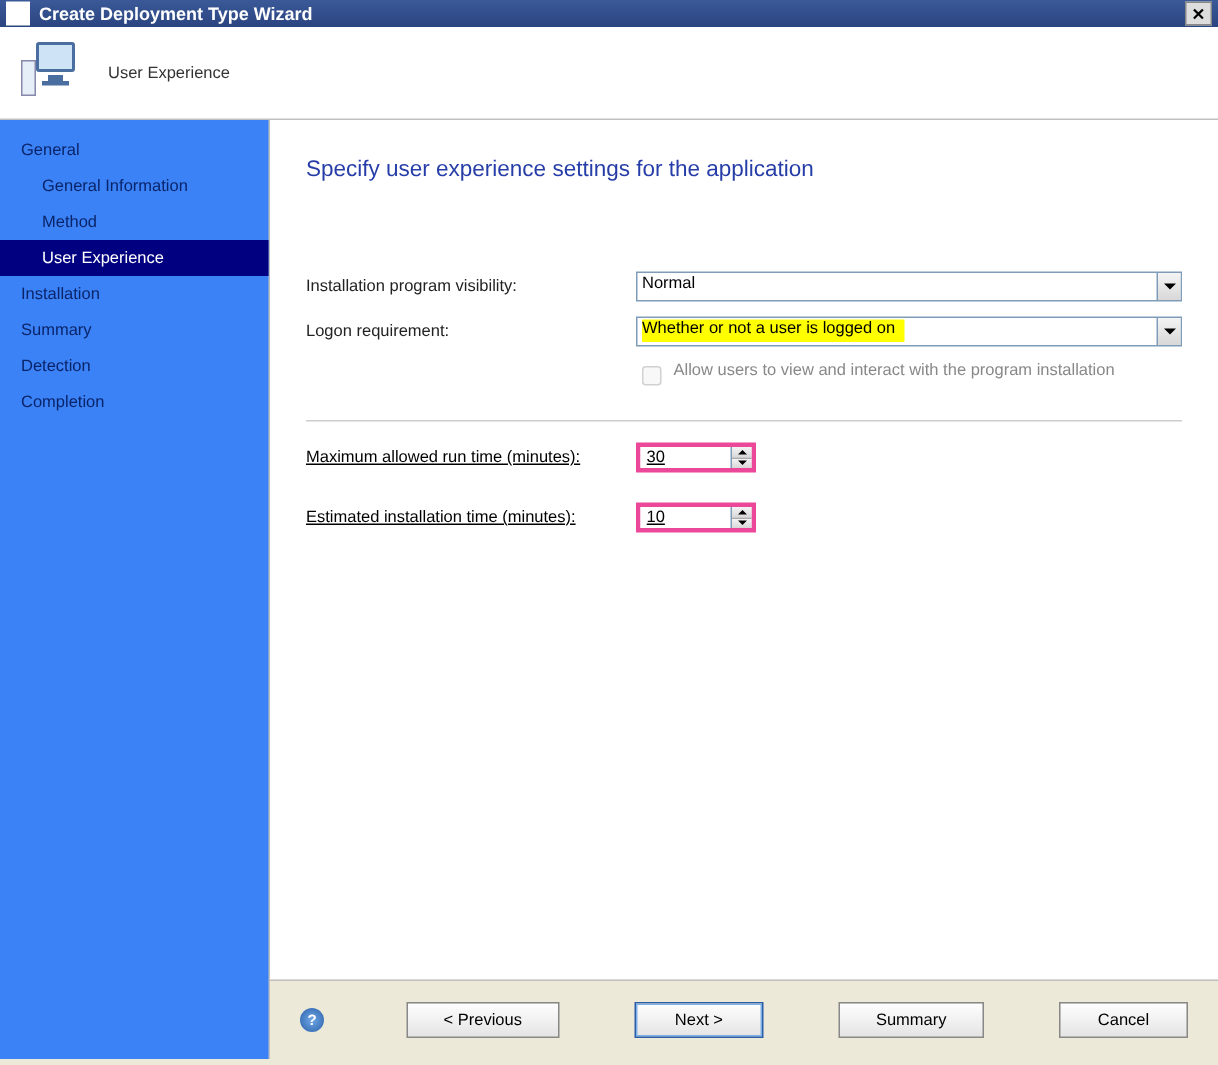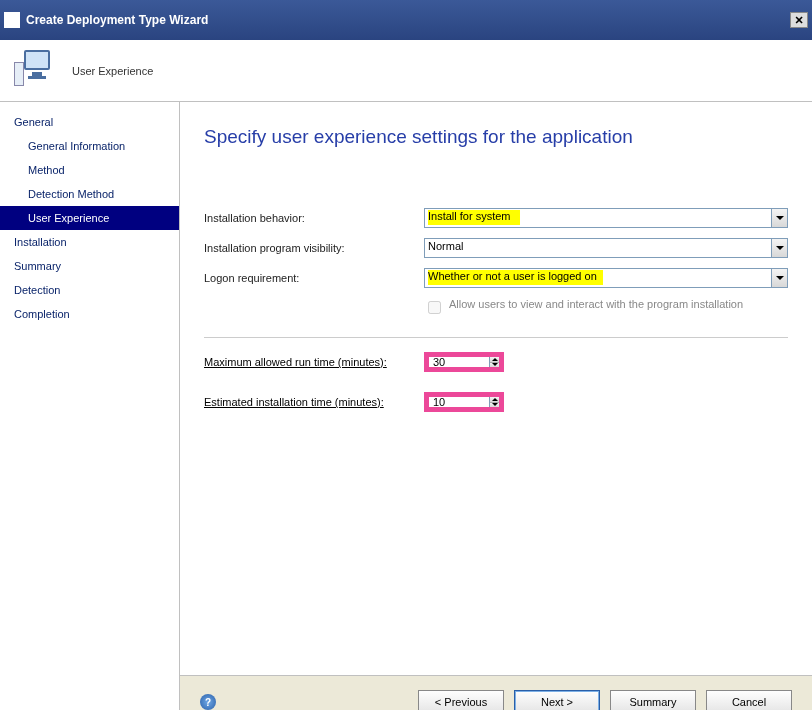--- a/index.html
+++ b/index.html
@@ -8,21 +8,21 @@
     font-family: Tahoma, "Segoe UI", sans-serif;
     font-size: 11px;
     background: #ece9d8;
     width: 812px;
     height: 710px;
     overflow: hidden;
   }
   .titlebar {
     background: linear-gradient(#3b5998, #2a4480);
     color: #fff;
-    height: 40px;
+    height: 18px;
     display: flex;
     align-items: center;
     padding: 0 4px;
     font-weight: bold;
     font-size: 12px;
   }
   .titlebar-icon {
     width: 16px; height: 16px;
     background: #fff;
     margin-right: 6px;
@@ -72,21 +72,21 @@
     background: #e6eef7;
     border: 1px solid #88a;
   }
   .header-label { font-size: 11px; color: #333; }
   .body-area {
     display: flex;
     height: calc(710px - 22px - 62px);
   }
   .sidebar {
     width: 180px;
-    background: #ffffff;
+    background: #3b82f6;
     border-right: 1px solid #c0c0c0;
     padding-top: 8px;
   }
   .sidebar .item {
     padding: 4px 10px 4px 14px;
     color: #0a246a;
     cursor: pointer;
     line-height: 16px;
   }
   .sidebar .sub { padding-left: 28px; }
@@ -101,21 +101,21 @@
     flex-direction: column;
     position: relative;
   }
   .main-content {
     flex: 1;
     padding: 24px 24px 0 24px;
     overflow: hidden;
   }
   .page-title {
     color: #273ea8;
-    font-size: 19px;
+    font-size: 15px;
     margin-bottom: 60px;
   }
   .form-row {
     display: flex;
     align-items: center;
     margin-bottom: 10px;
   }
   .form-label {
     width: 220px;
     color: #222;
@@ -182,21 +182,21 @@
   }
   .num-row {
     display: flex;
     align-items: center;
     margin-bottom: 20px;
     text-decoration: underline;
   }
   .num-label { width: 220px; }
   .spinner {
     display: flex;
-    border: 5px solid #ec4899;
+    border: 3px solid #ec4899;
     height: 20px;
     width: 80px;
   }
   .spinner input {
     border: none;
     width: 60px;
     padding: 0 4px;
     font: inherit;
     outline: none;
   }
@@ -234,21 +234,22 @@
     margin-right: auto;
     cursor: pointer;
   }
   .footer button {
     min-width: 86px;
     height: 24px;
     background: linear-gradient(#fefefe,#e4e4e4);
     border: 1px solid #888;
     font: inherit;
     cursor: pointer;
-    padding: 0 8px;
+    padding: 0 24px;
+    margin-left: 40px;
   }
   .footer button.primary {
     border: 1px solid #2a5fa8;
     box-shadow: 0 0 0 1px #7db0e6 inset;
   }
 </style>
 </head>
 <body>
 
 <div class="titlebar">
@@ -266,41 +267,31 @@
       <div class="tower"></div>
   </div>
   <div class="header-label">User Experience</div>
 </div>
 
 <div class="body-area">
   <div class="sidebar">
     <div class="item">General</div>
     <div class="item sub">General Information</div>
     <div class="item sub">Method</div>
-    <div class="item sub">Detection Method</div>
     <div class="item sub selected">User Experience</div>
     <div class="item">Installation</div>
     <div class="item">Summary</div>
     <div class="item">Detection</div>
     <div class="item">Completion</div>
   </div>
 
   <div class="main">
     <div class="main-content">
       <div class="page-title">Specify user experience settings for the application</div>
 
-      <div class="form-row">
-        <div class="form-label">Installation behavior:</div>
-        <div class="select-wrap">
-          <div class="select"></div>
-          <div class="highlight" style="width:92px;"></div>
-          <div class="select-text">Install for system</div>
-          <div class="select-caret"></div>
-        </div>
-      </div>
 
       <div class="form-row">
         <div class="form-label">Installation program visibility:</div>
         <div class="select-wrap">
           <div class="select"></div>
           <div class="select-text">Normal</div>
           <div class="select-caret"></div>
         </div>
       </div>
 

